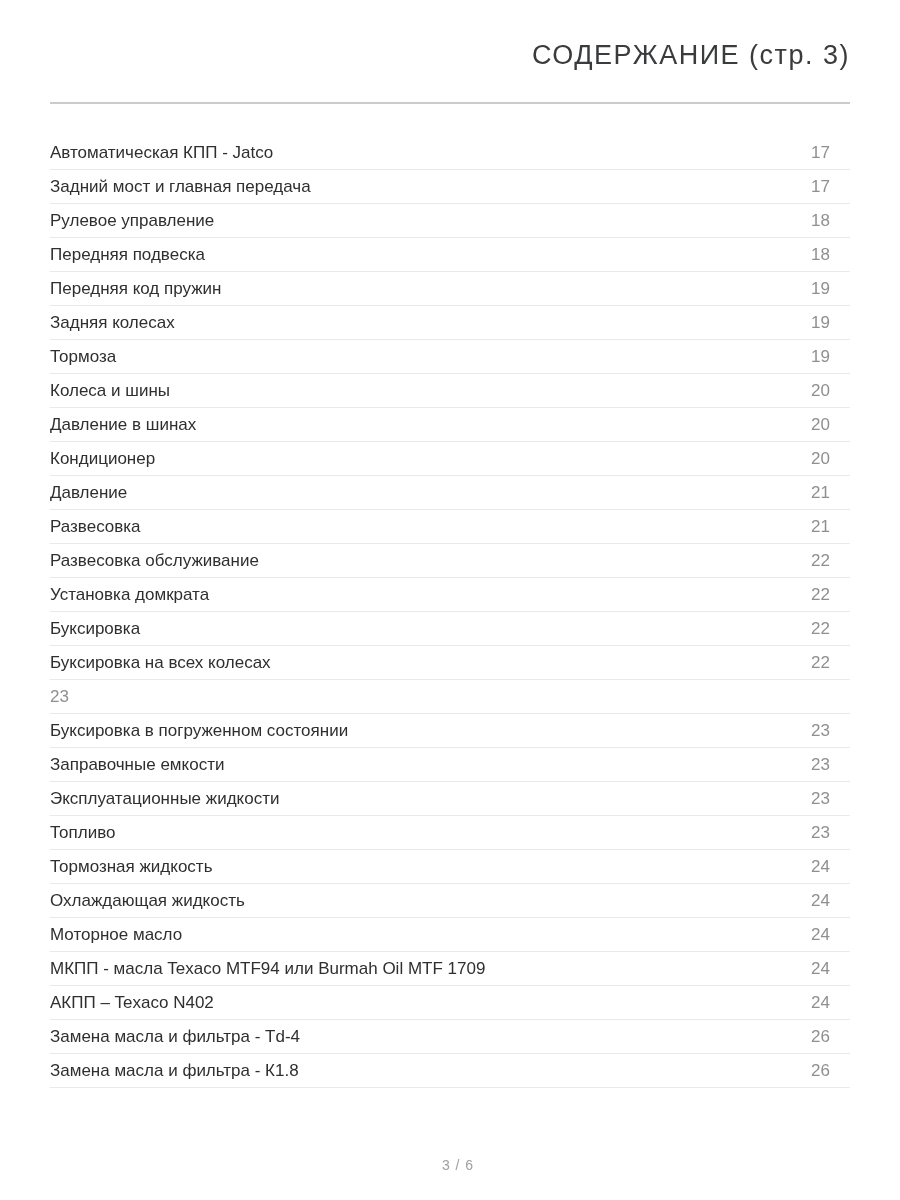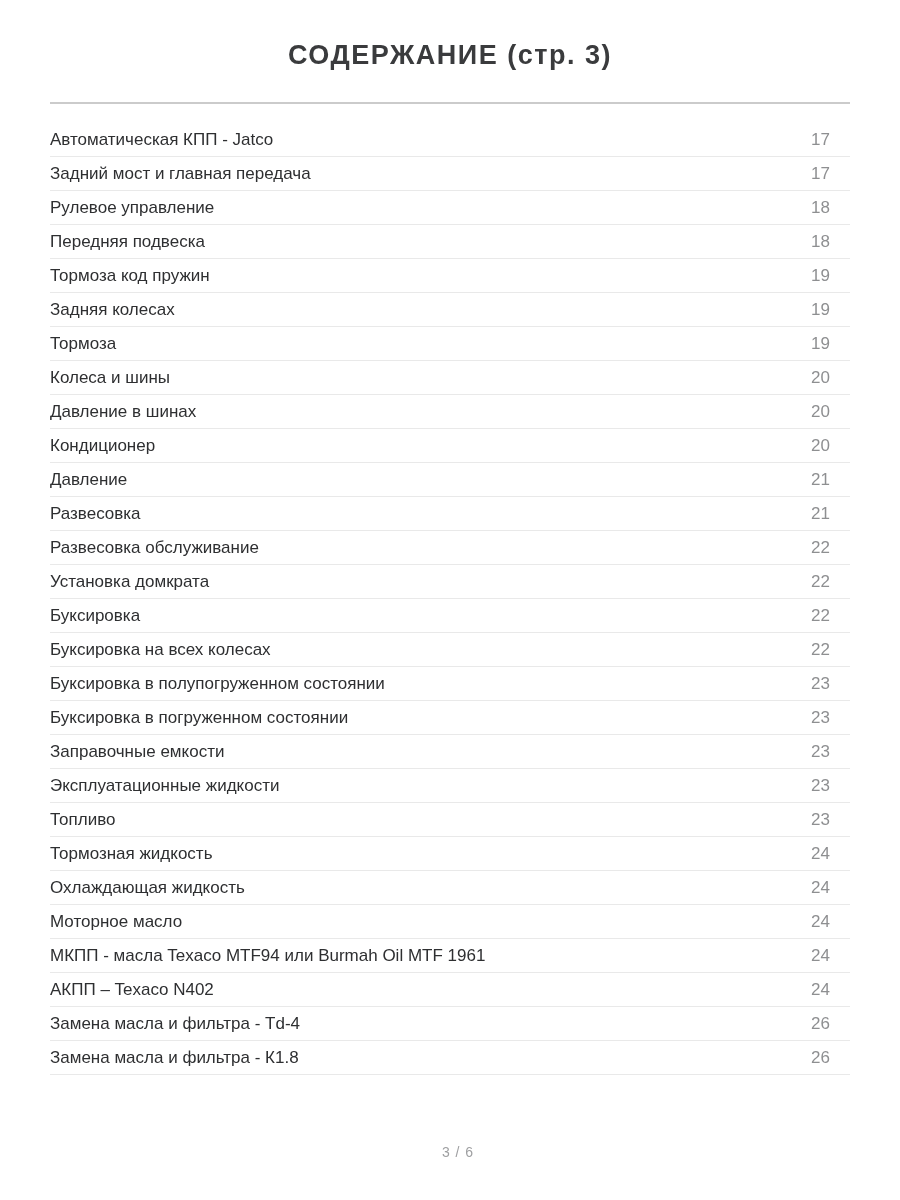--- a/index.html
+++ b/index.html
@@ -13,32 +13,32 @@
     height: 1200px;
     background: #ffffff;
     position: relative;
     overflow: hidden;
   }
   .content {
     padding: 0 50px;
   }
   .title {
     padding-top: 40px;
-    text-align: center;
+    text-align: right;
     font-size: 27px;
-    font-weight: 700;
+    font-weight: 400;
     letter-spacing: 1.5px;
     color: #3a3b3d;
   }
   .rule {
     margin-top: 31px;
     border-top: 2px solid #cbcbcb;
   }
   .toc {
-    margin-top: 19px;
+    margin-top: 32px;
     text-align: center;
   }
   .toc-row {
     height: 34px;
     display: flex;
     align-items: center;
     justify-content: space-between;
     border-bottom: 1px solid #e9e9e9;
   }
   .toc-label {
@@ -79,21 +79,21 @@
         </div>
         <div class="toc-row">
           <span class="toc-label">Рулевое управление</span>
           <span class="toc-page">18</span>
         </div>
         <div class="toc-row">
           <span class="toc-label">Передняя подвеска</span>
           <span class="toc-page">18</span>
         </div>
         <div class="toc-row">
-          <span class="toc-label">Тормоза код пружин</span>
+          <span class="toc-label">Передняя код пружин</span>
           <span class="toc-page">19</span>
         </div>
         <div class="toc-row">
           <span class="toc-label">Задняя колесах</span>
           <span class="toc-page">19</span>
         </div>
         <div class="toc-row">
           <span class="toc-label">Тормоза</span>
           <span class="toc-page">19</span>
         </div>
@@ -127,21 +127,20 @@
         </div>
         <div class="toc-row">
           <span class="toc-label">Буксировка</span>
           <span class="toc-page">22</span>
         </div>
         <div class="toc-row">
           <span class="toc-label">Буксировка на всех колесах</span>
           <span class="toc-page">22</span>
         </div>
         <div class="toc-row">
-          <span class="toc-label">Буксировка в полупогруженном состоянии</span>
           <span class="toc-page">23</span>
         </div>
         <div class="toc-row">
           <span class="toc-label">Буксировка в погруженном состоянии</span>
           <span class="toc-page">23</span>
         </div>
         <div class="toc-row">
           <span class="toc-label">Заправочные емкости</span>
           <span class="toc-page">23</span>
         </div>
@@ -159,21 +158,21 @@
         </div>
         <div class="toc-row">
           <span class="toc-label">Охлаждающая жидкость</span>
           <span class="toc-page">24</span>
         </div>
         <div class="toc-row">
           <span class="toc-label">Моторное масло</span>
           <span class="toc-page">24</span>
         </div>
         <div class="toc-row">
-          <span class="toc-label">МКПП - масла Texaco MTF94 или Burmah Oil MTF 1961</span>
+          <span class="toc-label">МКПП - масла Texaco MTF94 или Burmah Oil MTF 1709</span>
           <span class="toc-page">24</span>
         </div>
         <div class="toc-row">
           <span class="toc-label">АКПП – Texaco N402</span>
           <span class="toc-page">24</span>
         </div>
         <div class="toc-row">
           <span class="toc-label">Замена масла и фильтра - Td-4</span>
           <span class="toc-page">26</span>
         </div>

